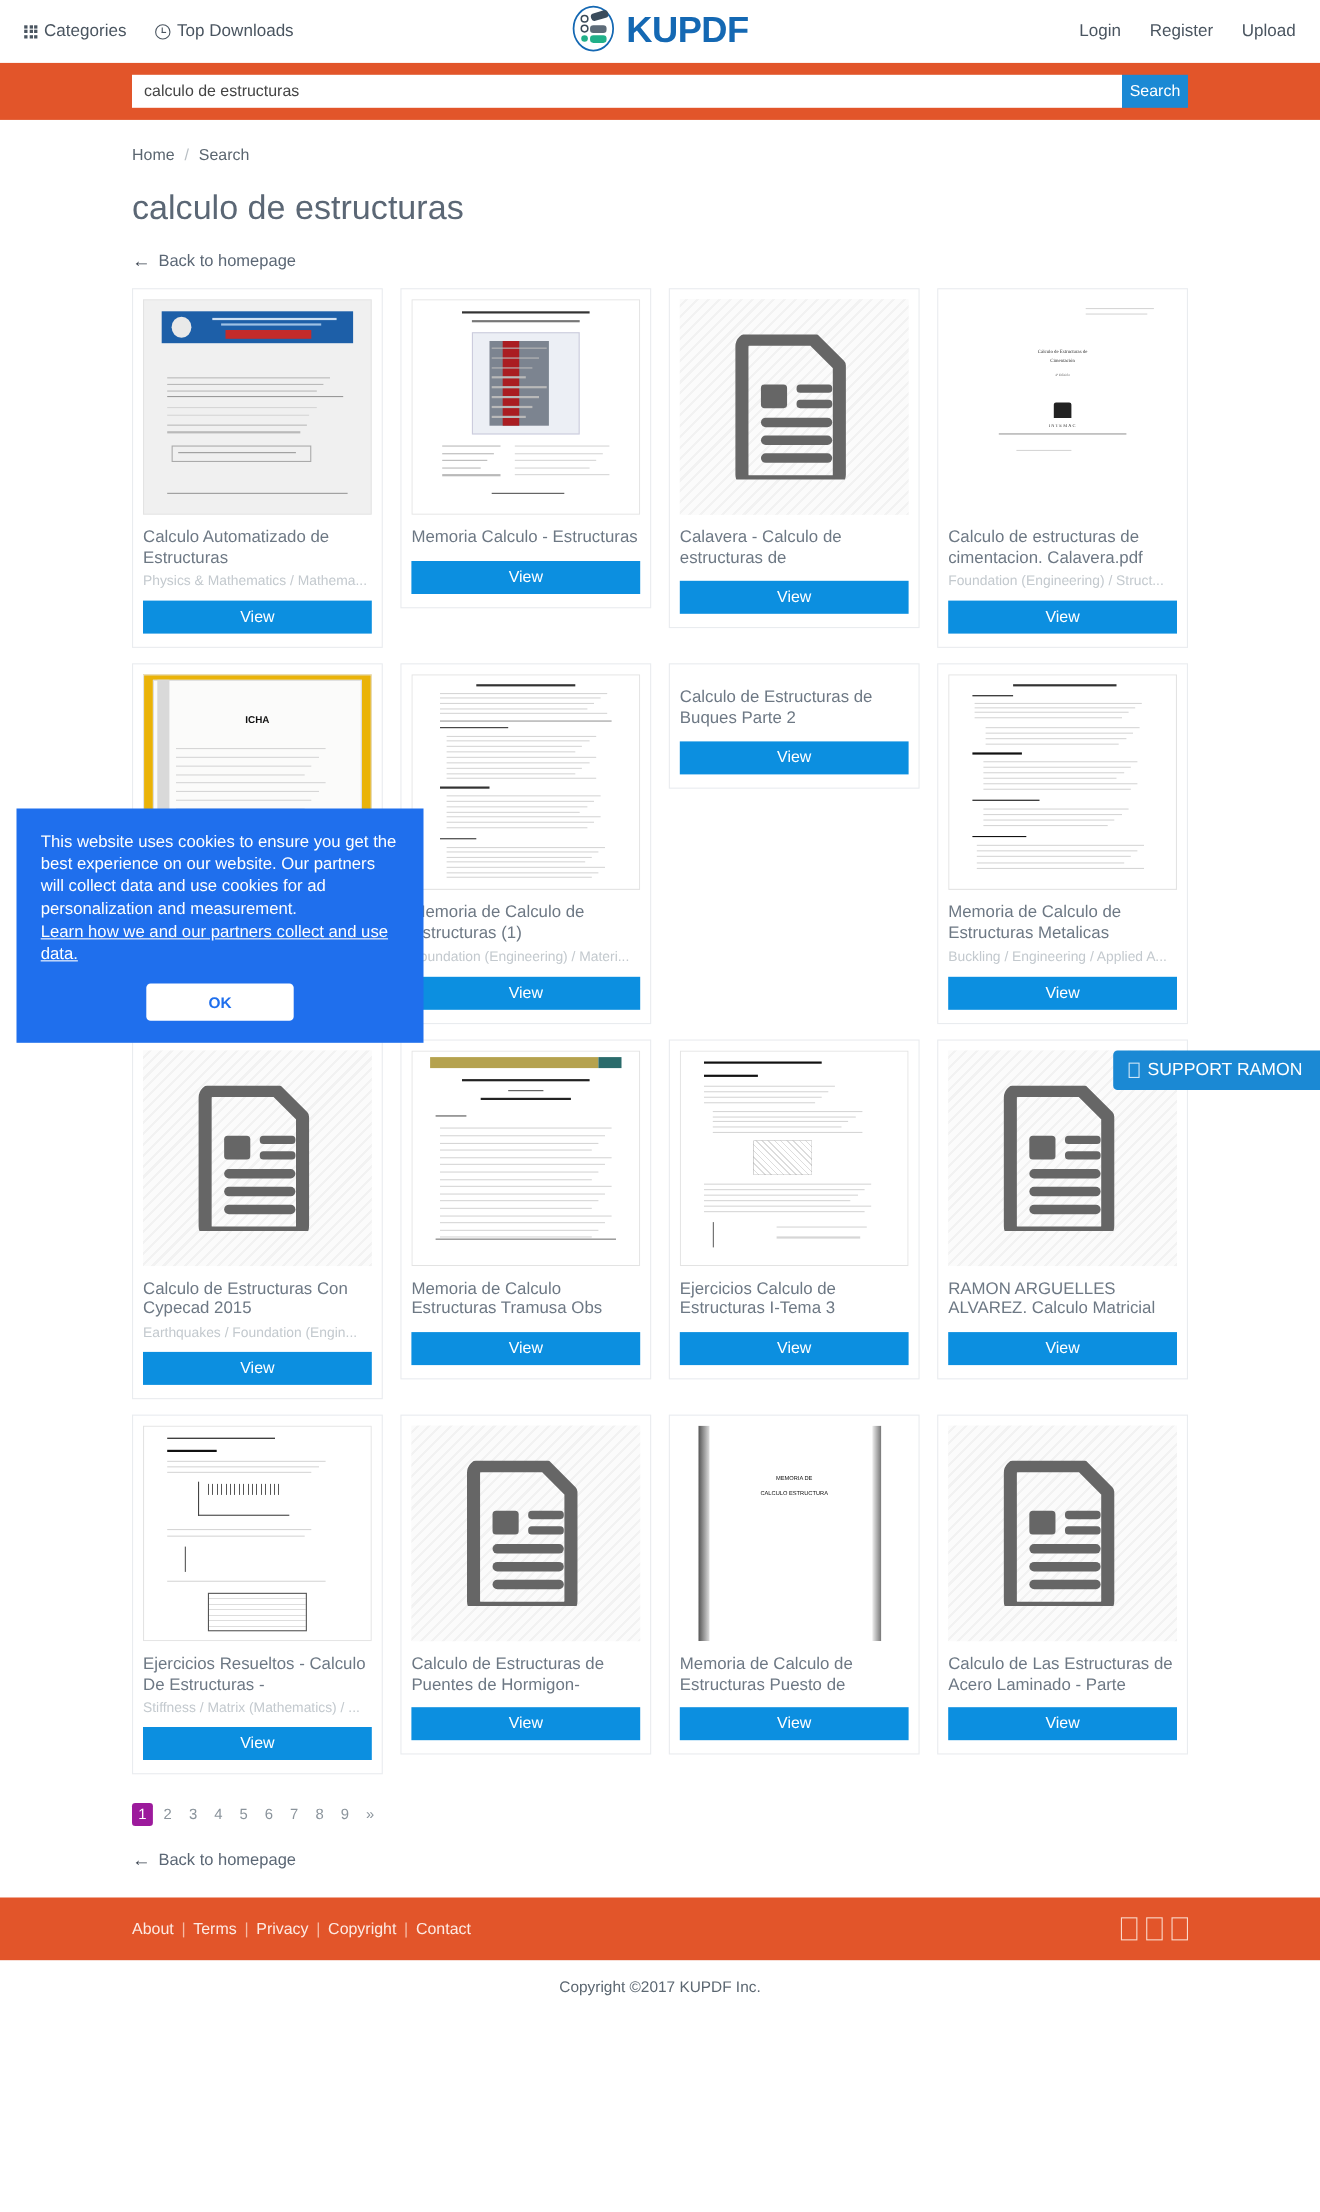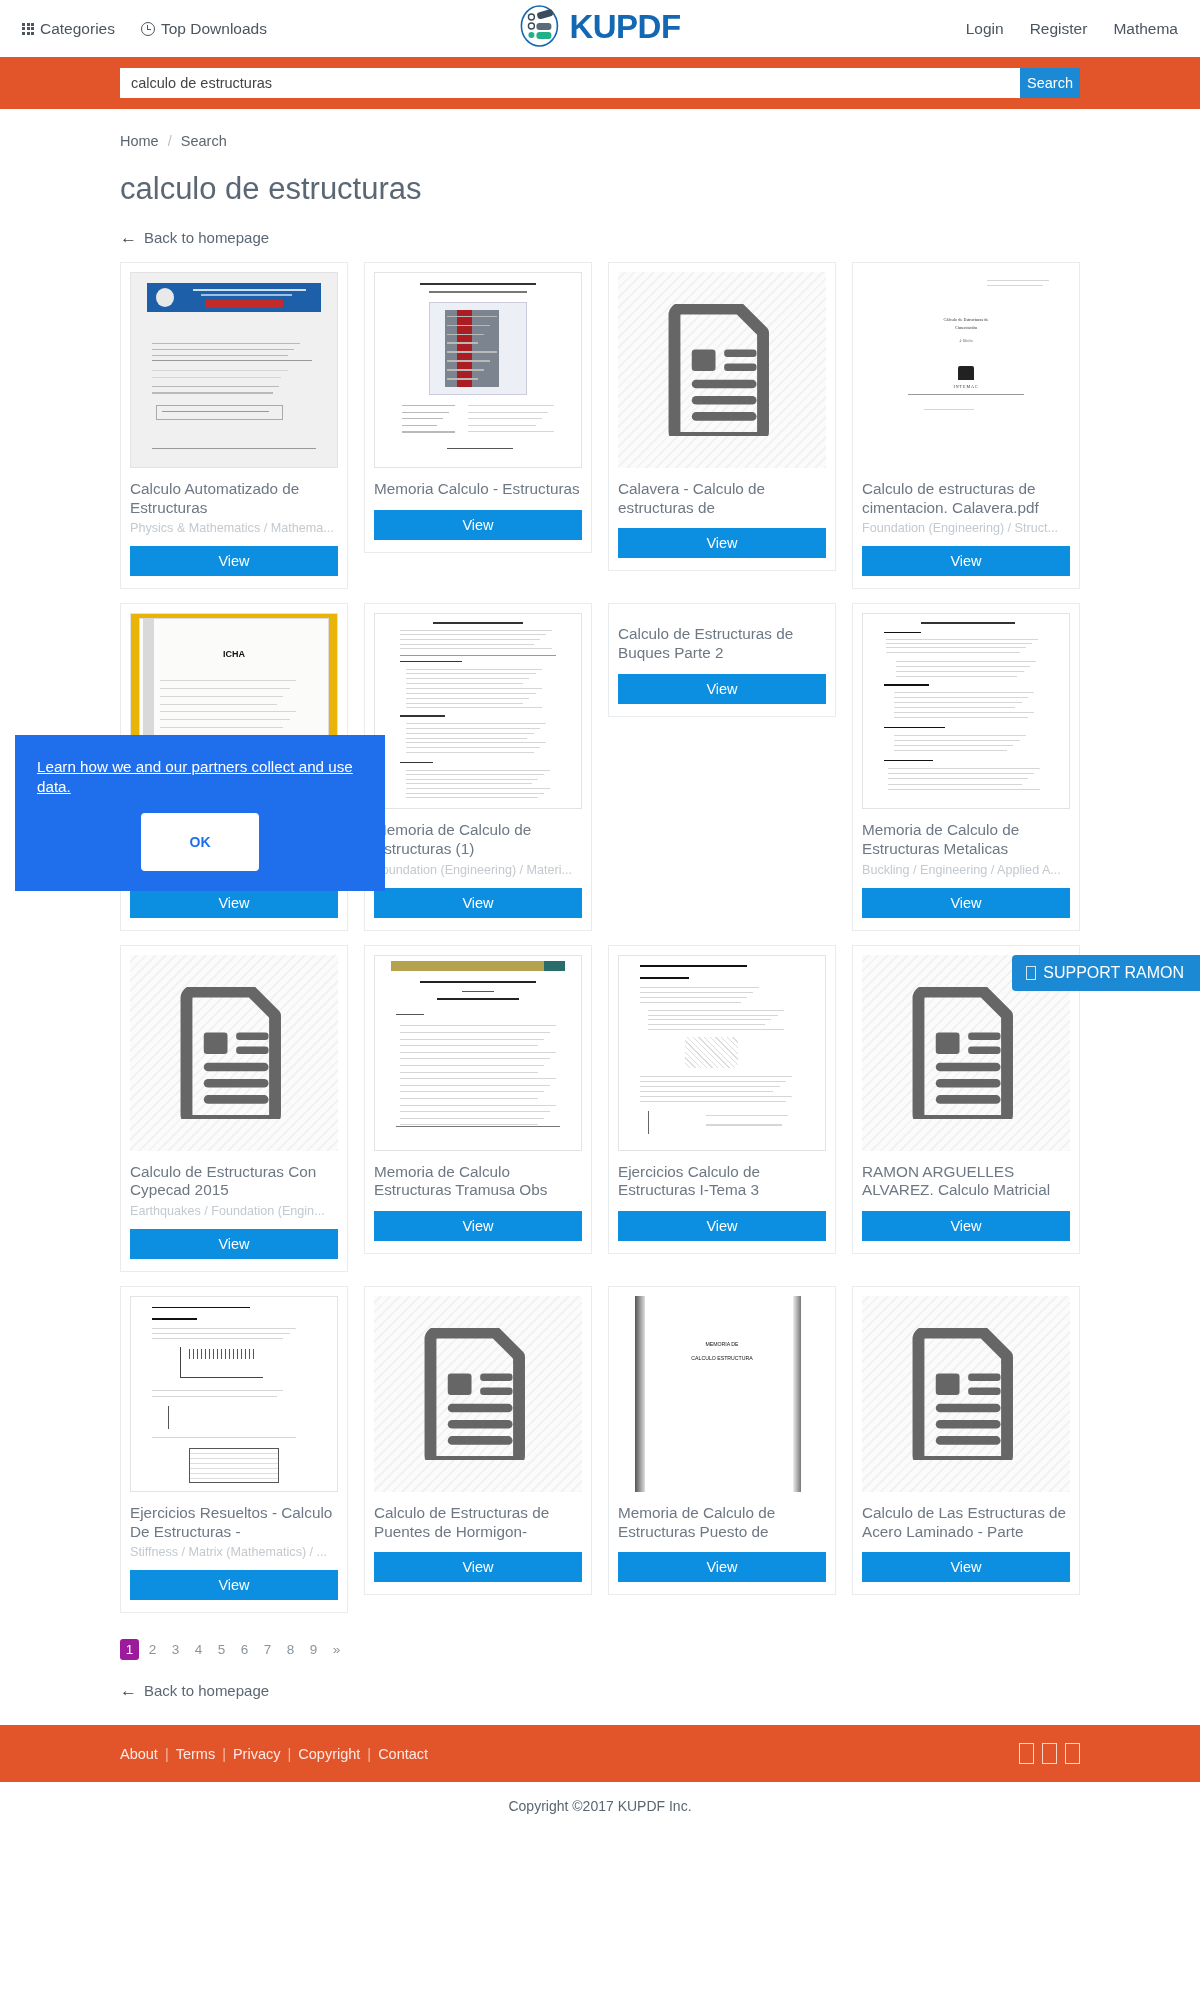--- a/index.html
+++ b/index.html
@@ -79,21 +79,21 @@
   .copy{text-align:center;font-size:14px;color:#5b6670;padding:16px 0 14px;}
 
   
   .cookie{
     position:absolute;left:15px;top:735px;width:370px;
     background:#1f6fed;color:#fff;padding:21px 22px 20px;z-index:60;
   }
   .cookie p{font-size:15.2px;line-height:1.33;}
   .cookie a{color:#fff;text-decoration:underline;font-size:15.2px;line-height:1.33;cursor:pointer;display:inline-block;margin-top:1px;}
   .cookie-ok{display:block;margin:16px auto 0;background:#fff;color:#1f6fed;border:none;
-    font-size:14px;font-weight:bold;padding:21px 0;width:118px;border-radius:4px;cursor:pointer;font-family:"Liberation Sans",sans-serif;}
+    font-size:14px;font-weight:bold;padding:9px 0;width:134px;border-radius:4px;cursor:pointer;font-family:"Liberation Sans",sans-serif;}
 
   
   .support{
     position:absolute;right:0;top:955px;background:#1b89d4;color:#fff;
     font-size:16px;padding:9px 16px 9px 14px;border-radius:4px 0 0 4px;cursor:pointer;z-index:55;
     display:flex;align-items:center;gap:7px;
   }
   .tofu{display:inline-block;width:10px;height:14px;border:1.2px solid #cfe7f7;}
 </style>
 </head>
@@ -132,21 +132,21 @@
         <rect x="17" y="9" width="16" height="7" rx="3" fill="#3b4c5c" transform="rotate(-16 17 9)"></rect>
         <rect x="17" y="19" width="15" height="7" rx="3" fill="#5d6b78"></rect>
         <rect x="17" y="28" width="15" height="7" rx="3" fill="#21b089"></rect>
       </svg>
       <span class="brand-name">KUPDF</span>
     </a>
 
     <div class="nav-right">
       <a class="nav-link">Login</a>
       <a class="nav-link">Register</a>
-      <a class="nav-link">Mathema</a>
+      <a class="nav-link">Upload</a>
     </div>
   </div>
 
   <div class="searchbar">
     <div class="search-wrap">
       <input class="search-input" value="calculo de estructuras" style="">
       <button class="search-btn">Search</button>
     </div>
   </div>
 
@@ -557,20 +557,21 @@
       <div class="socials" id="footer-socials">
           <a class="sq"></a>
           <a class="sq"></a>
           <a class="sq"></a>
         </div>
     </div>
   </div>
   <div class="copy">Copyright ©2017 KUPDF Inc.</div>
 
   <div class="cookie">
+    <p>This website uses cookies to ensure you get the best experience on our website. Our partners will collect data and use cookies for ad personalization and measurement.</p>
     <a>Learn how we and our partners collect and use data.</a>
     <button class="cookie-ok">OK</button>
   </div>
 
   <div class="support">
     <span class="tofu"></span>
     <span>SUPPORT RAMON</span>
   </div>
 
 </div>

